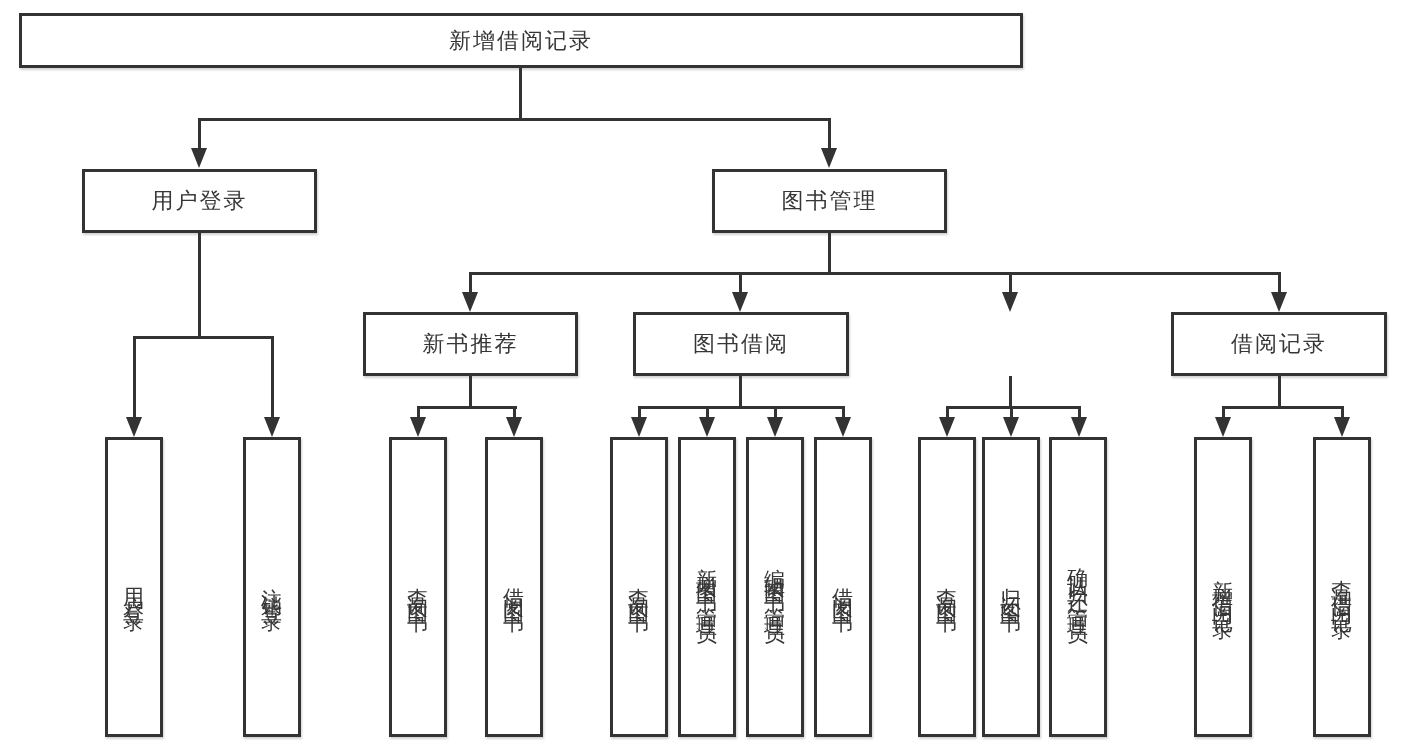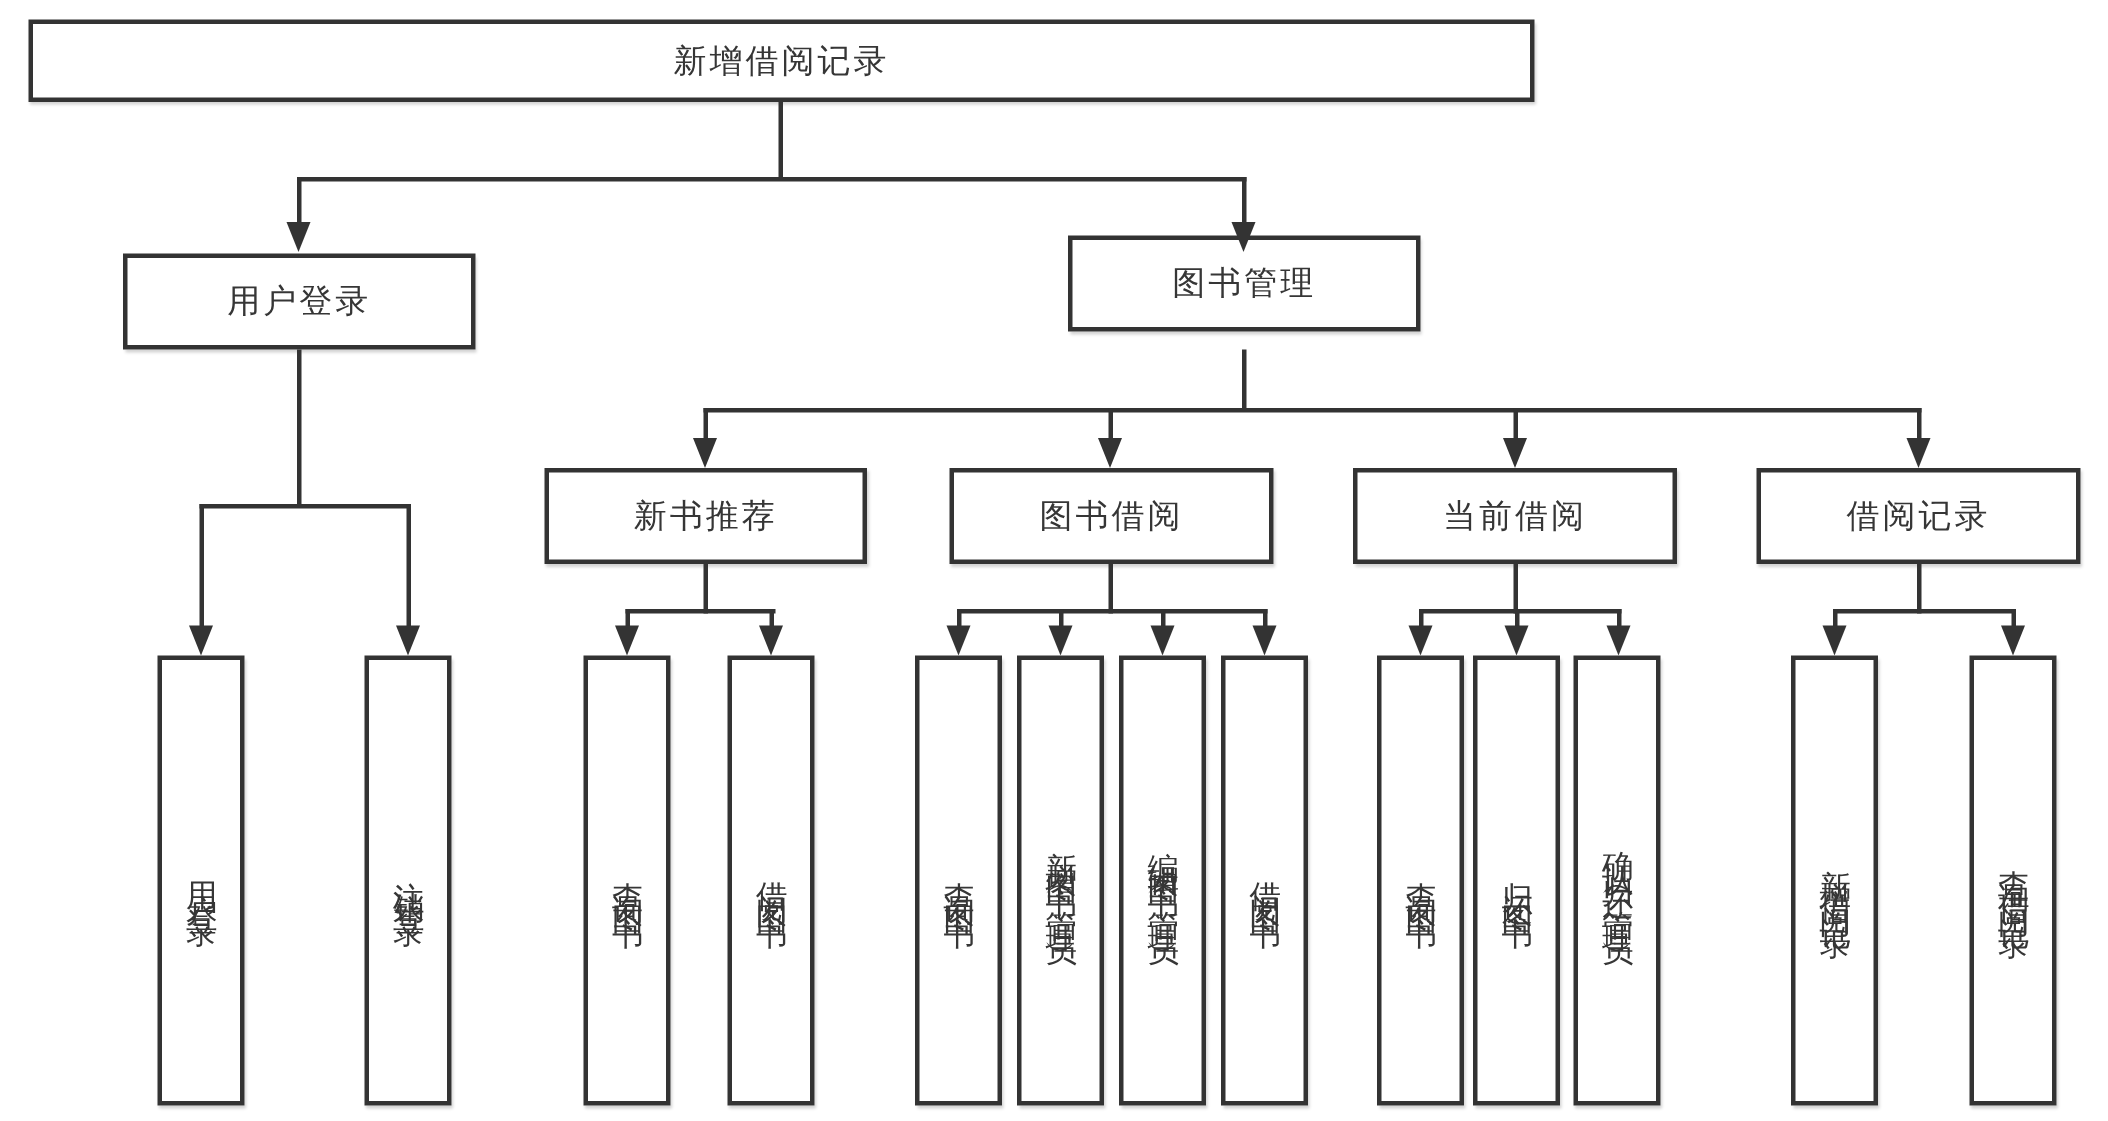--- a/index.html
+++ b/index.html
@@ -56,27 +56,26 @@
 </style>
 </head>
 <body>
 
 <div id="stage">
 
   <div class="box" style="left:19px; top:13px; width:1004px; height:55px">新增借阅记录</div>
 
   <div class="box" style="left:82px; top:169px; width:235px; height:64px">用户登录</div>
 
-  <div class="box" style="left:712px; top:157px; width:235px; height:64px">图书管理</div>
+  <div class="box" style="left:712px; top:169px; width:235px; height:64px">图书管理</div>
 
   <div class="box" style="left:363px; top:312px; width:215px; height:64px">新书推荐</div>
 
   <div class="box" style="left:633px; top:312px; width:216px; height:64px">图书借阅</div>
 
-  <div class="box" style="left:902px; top:312px; width:216px; height:64px">当前借阅</div>
 
   <div class="box" style="left:1171px; top:312px; width:216px; height:64px">借阅记录</div>
 
   <div class="box v" style="left:105px; top:437px; width:58px; height:300px">用户登录</div>
 
   <div class="box v" style="left:243px; top:437px; width:58px; height:300px">注销登录</div>
 
   <div class="box v" style="left:389px; top:437px; width:58px; height:300px">查询图书</div>
 
   <div class="box v" style="left:485px; top:437px; width:58px; height:300px">借阅图书</div>

